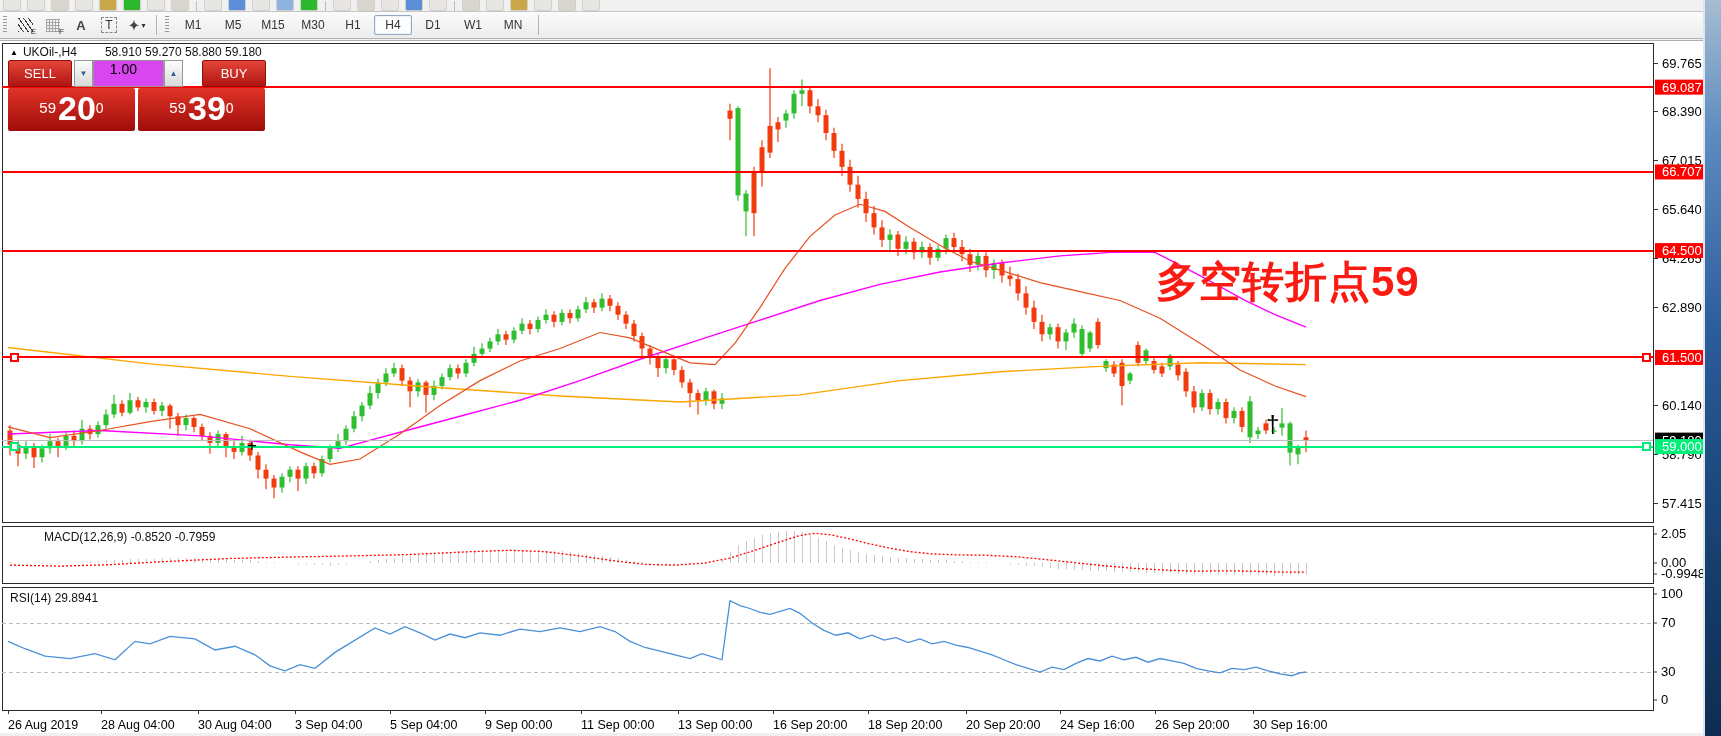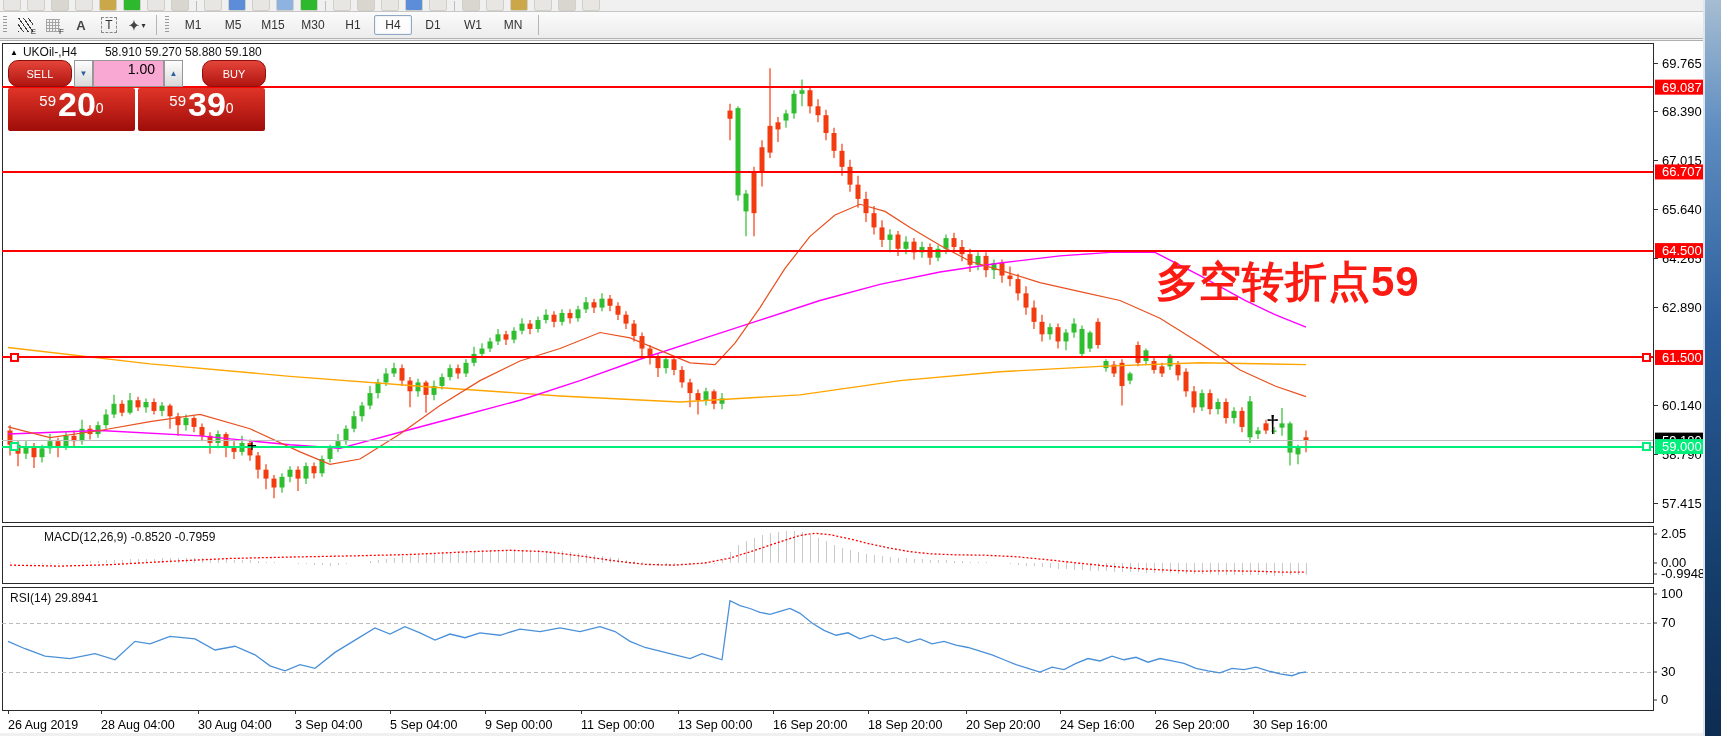--- a/index.html
+++ b/index.html
@@ -32,29 +32,29 @@
   #chart-header{position:absolute;left:10px;top:45px;z-index:7;font-size:12px;color:#111;display:flex;align-items:center;}
   #chart-header .tri{font-size:8px;margin-right:5px;color:#000;}
   #chart-header .sym{margin-right:28px;}
   #macd-label,#rsi-label{position:absolute;left:10px;z-index:7;font-size:12px;color:#111;}
   #macd-label{top:530px;margin-left:34px;} #rsi-label{top:591px;}
   #annotation{position:absolute;left:1156px;top:254px;z-index:5;font-size:42px;font-weight:bold;
     color:#fb1b12;white-space:nowrap;letter-spacing:1px;}
   
   #trade-panel{position:absolute;left:8px;top:60px;z-index:8;width:258px;}
   #tp-row1{display:flex;height:27px;}
-  .tp-btn{width:62px;color:#fff;font-size:11px;display:flex;align-items:center;justify-content:center;
-    background:linear-gradient(#e4453a,#b01510);border:1px solid #8d0f0b;border-radius:10px;}
+  .tp-btn{width:62px;color:#fff;font-size:13px;display:flex;align-items:center;justify-content:center;
+    background:linear-gradient(#e4453a,#b01510);border:1px solid #8d0f0b;border-radius:2px;}
   .spin{width:17px;background:linear-gradient(#fdfdfd,#d9d9d9);border:1px solid #979797;
     display:flex;align-items:center;justify-content:center;font-size:8px;color:#2b5f9e;}
-  #tp-vol{flex:1;border:1px solid #979797;background:#f9a8d4;color:#000;font-size:14px;
-    text-align:right;padding:0 8px 0 0;min-width:0;}
+  #tp-vol{flex:1;border:1px solid #979797;background:#d946ef;color:#000;font-size:14px;
+    text-align:right;padding:0 26px 0 0;min-width:0;}
   #tp-row2{display:flex;height:43px;margin-top:1px;}
   .px-box{width:127px;background:linear-gradient(#e03428,#9f0d09);color:#fff;display:flex;
-    align-items:flex-start;justify-content:center;padding-bottom:3px;border-radius:2px;}
+    align-items:center;justify-content:center;padding-bottom:3px;border-radius:2px;}
   .px-box + .px-box{margin-left:3px;}
   .px-small{font-size:15px;line-height:26px;margin-right:2px;}
   .px-big{font-size:34px;font-weight:bold;line-height:32px;}
   .px-sup{font-size:14px;line-height:40px;align-self:flex-start;}
   
   #winborder{position:absolute;right:0;top:0;width:16px;height:736px;z-index:9;
     background:linear-gradient(#a6bdd2,#5d8cc0 18%,#2b5d9b 45%,#16406f 75%,#0e2c52);}
   #winborder-inner{position:absolute;right:16px;top:0;width:2px;height:736px;z-index:9;background:#dfe5ec;}
   svg{position:absolute;left:0;top:0;z-index:1;}
   text{font-family:"Liberation Sans",sans-serif;}

